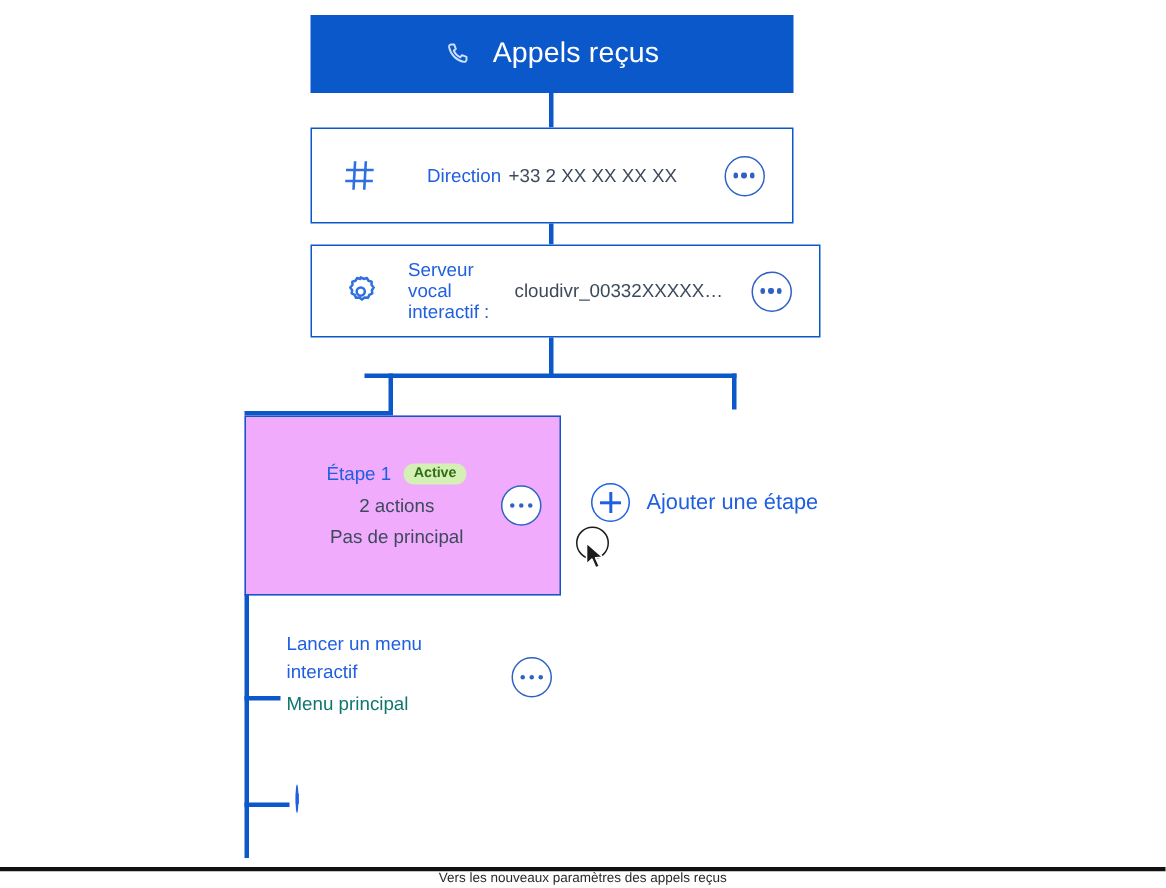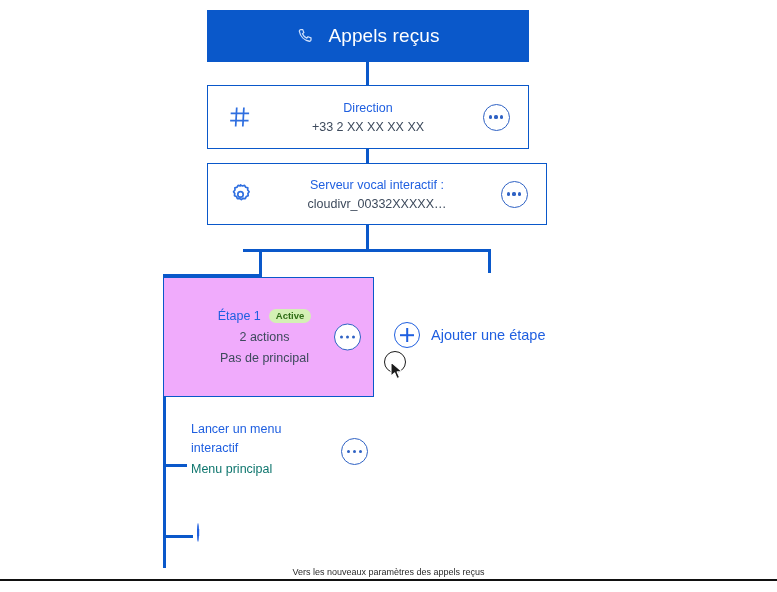--- a/index.html
+++ b/index.html
@@ -64,21 +64,21 @@
   .card-icon {
     width: 64px;
     display: flex;
     align-items: center;
     justify-content: center;
     flex: none;
   }
   .card-body {
     flex: 1 1 auto;
     display: flex;
-    flex-direction: column;
+    flex-direction: row;
     align-items: center;
     justify-content: center;
     gap: 5px;
   }
   .card-title {
     color: #1f5fe0;
     font-size: 12.5px;
   }
   .card-sub {
     color: #3d4a5c;
@@ -247,21 +247,21 @@
     left: 0;
     right: 0;
     top: 578px;
     height: 3px;
     background: #111111;
   }
   .bottom-strip {
     position: absolute;
     left: 0;
     right: 0;
-    top: 568px;
+    top: 581px;
     height: 11px;
     background: #ffffff;
     overflow: hidden;
   }
   .bottom-strip-text {
     position: absolute;
     left: 50%;
     transform: translateX(-50%);
     top: -1px;
     font-size: 9px;

